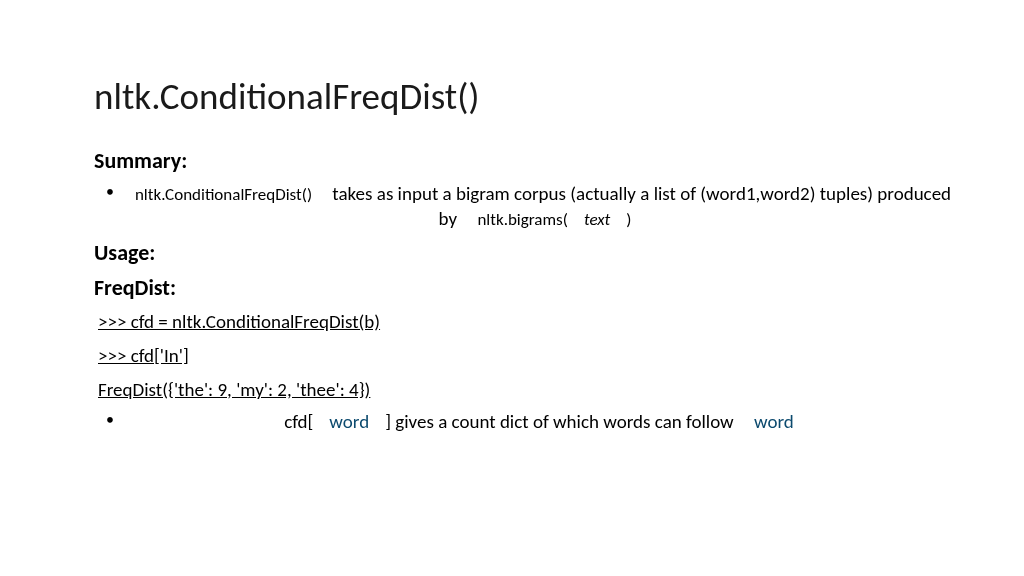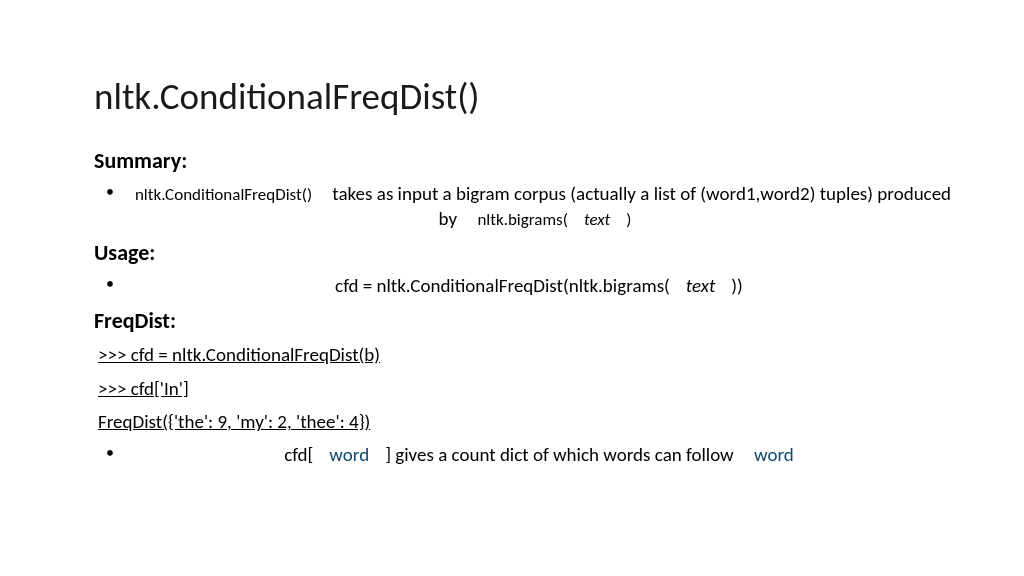--- a/index.html
+++ b/index.html
@@ -71,23 +71,20 @@
 
 <h2 class="section-heading">Summary:</h2>
 <ul class="bullet-list">
   <li>
     <span class="small-code">nltk.ConditionalFreqDist()</span><span> takes as input a bigram corpus (actually a list of (word1,word2) tuples) produced by </span><span class="small-code">nltk.bigrams(</span><span class="small-code italic">text</span><span class="small-code">)</span>
   </li>
 </ul>
 
 <h2 class="section-heading">Usage:</h2>
 <ul class="bullet-list">
-  <li>
-    <span>cfd = nltk.ConditionalFreqDist(nltk.bigrams(</span><span class="italic">text</span><span>))</span>
-  </li>
 </ul>
 
 <h2 class="section-heading">FreqDist:</h2>
 <div class="code-line">&gt;&gt;&gt; cfd = nltk.ConditionalFreqDist(b)</div>
 <div class="code-line">&gt;&gt;&gt; cfd['In']</div>
 <div class="code-line">FreqDist({'the': 9, 'my': 2, 'thee': 4})</div>
 <ul class="bullet-list">
   <li>
     <span>cfd[</span><span class="red">word</span><span>] gives a count dict of which words can follow </span><span class="red">word</span>
   </li>

